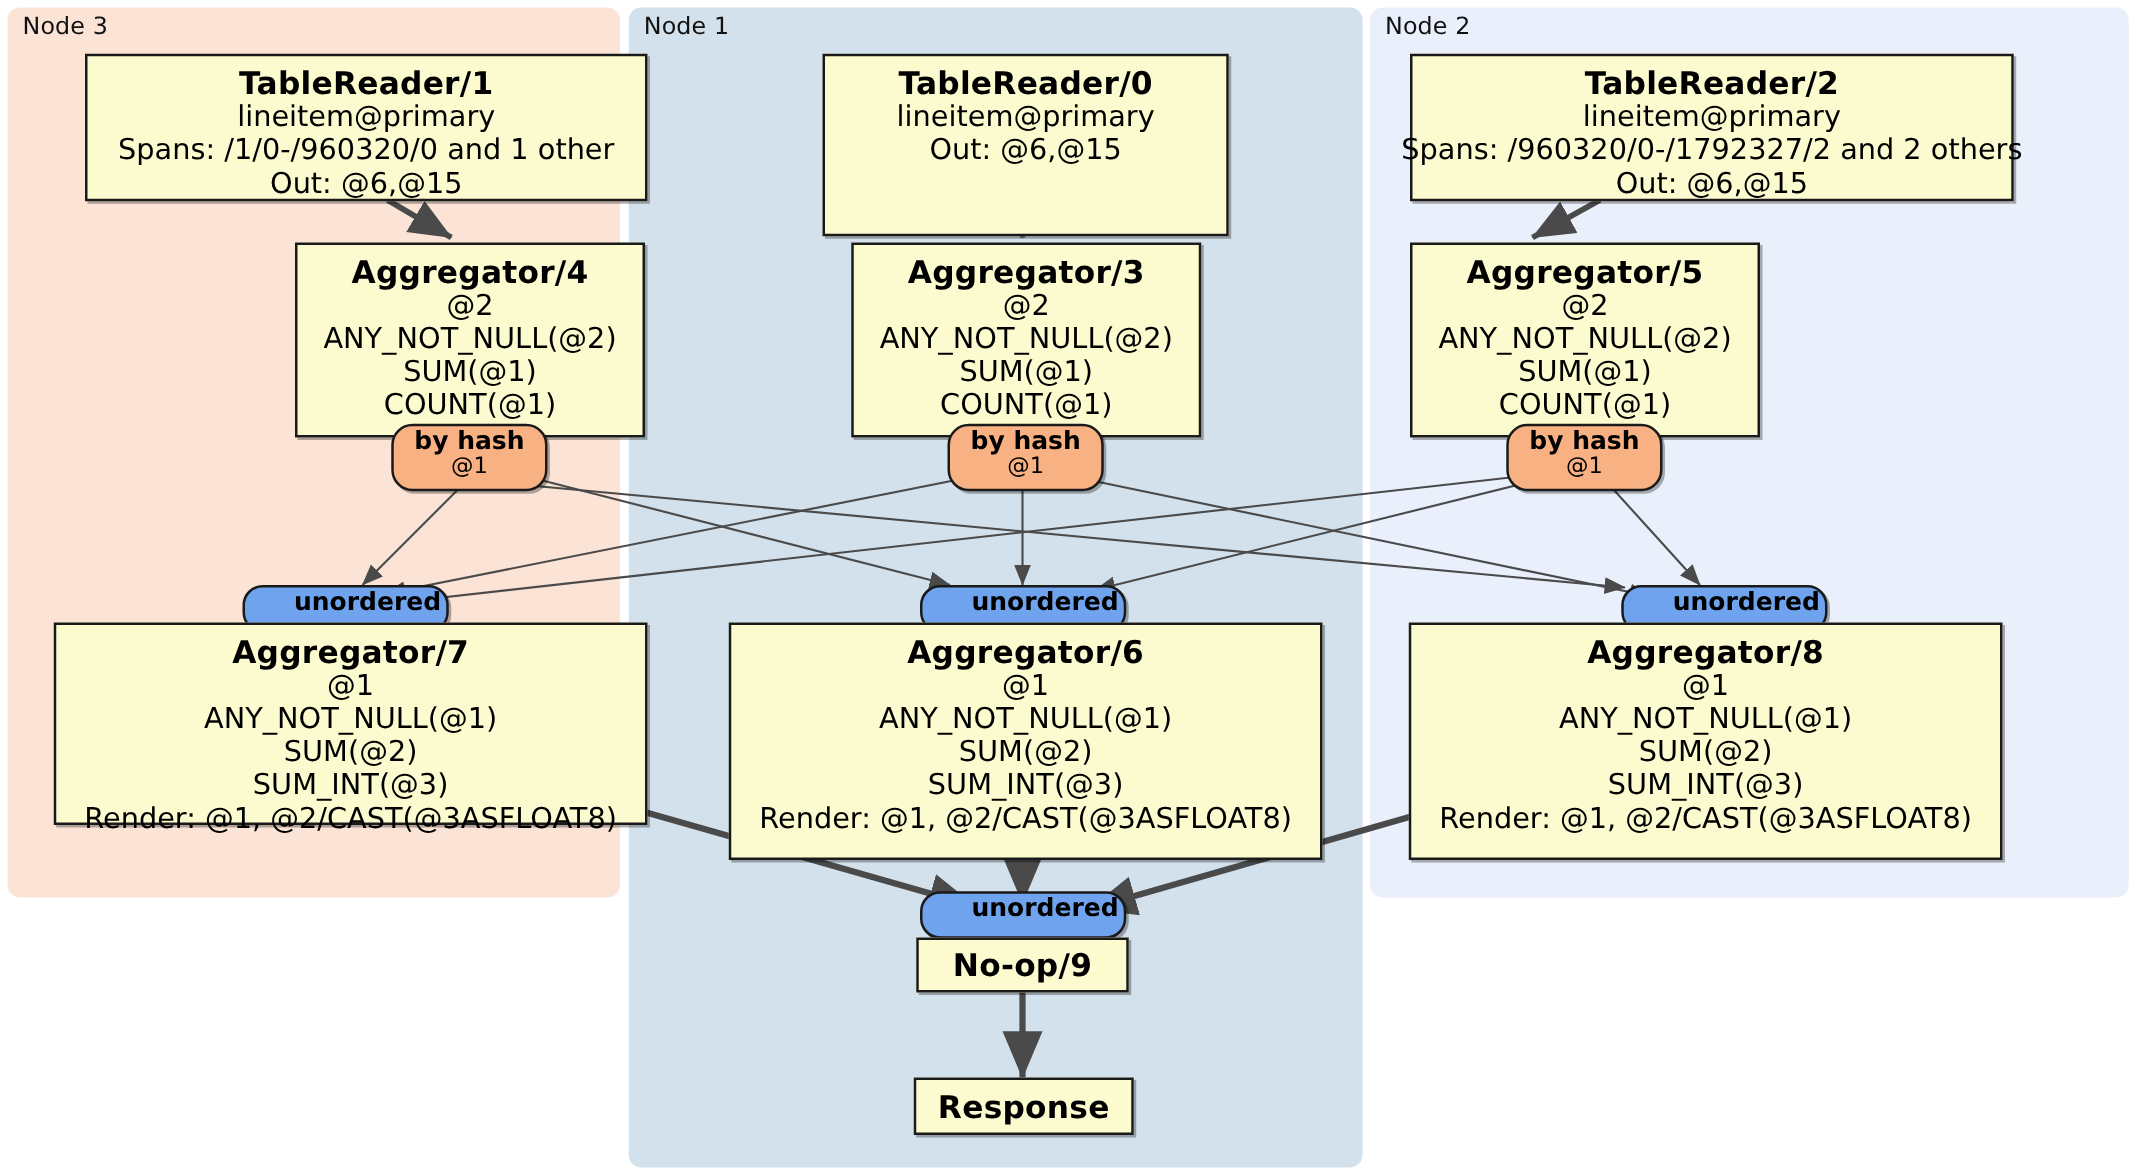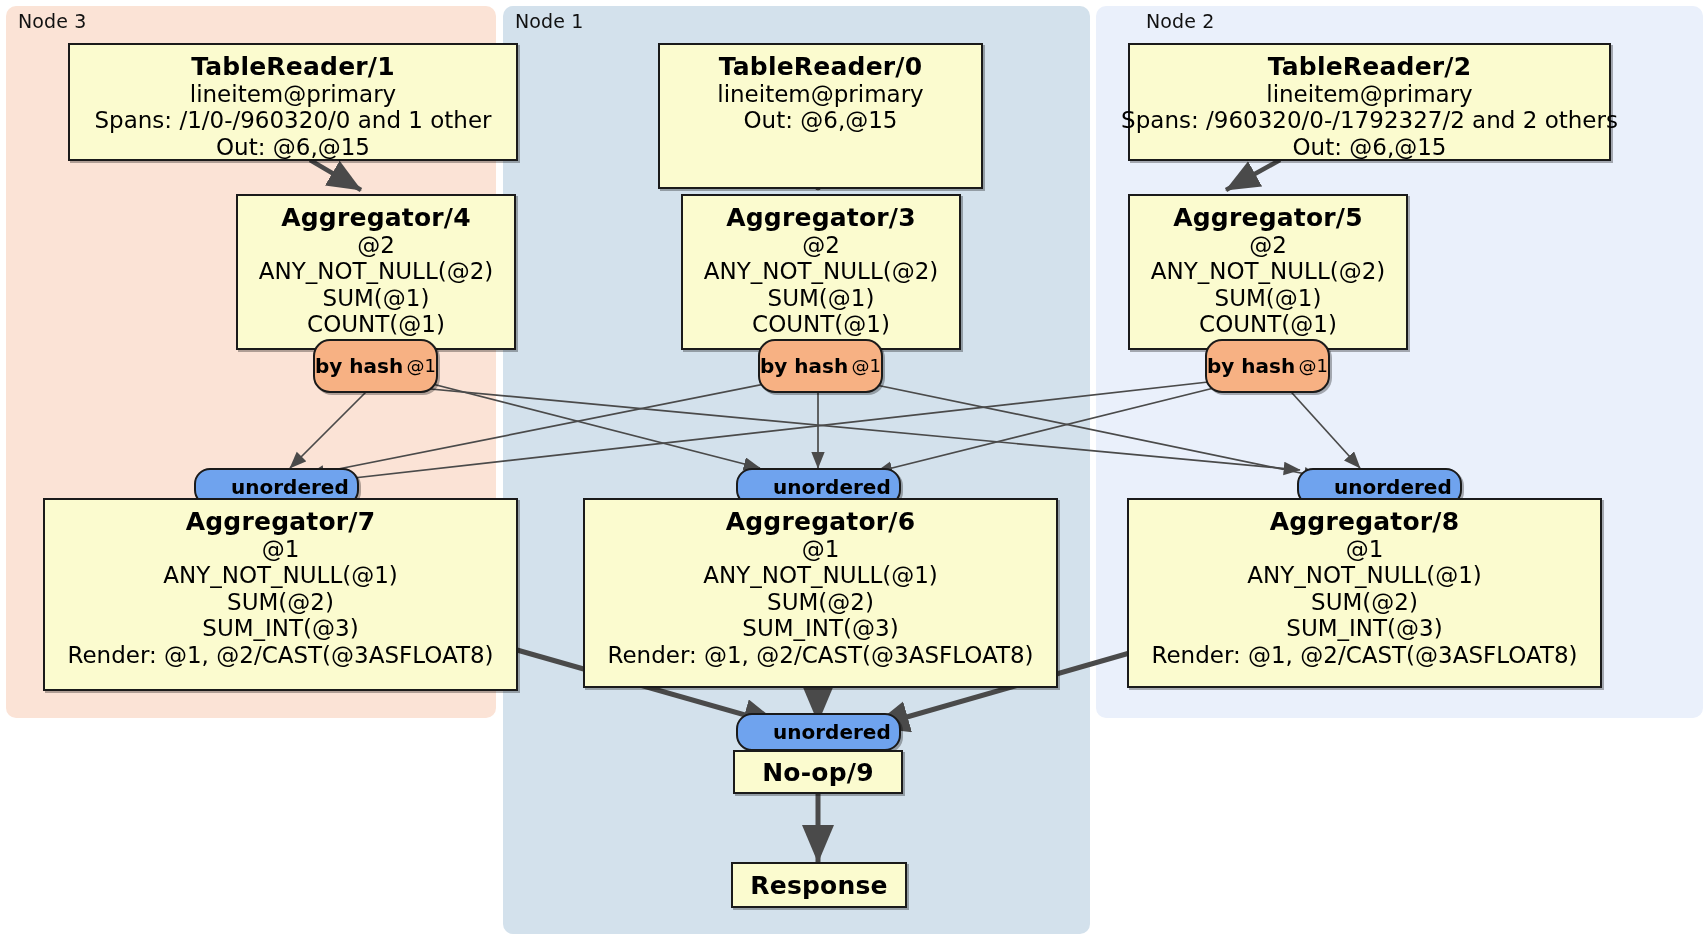--- a/index.html
+++ b/index.html
@@ -27,41 +27,41 @@
   .box .line{font-size:23px;line-height:1.15;white-space:nowrap;}
 
   
   .box.compact{justify-content:center;padding-top:0;text-align:center;}
   .box.compact .title{font-size:25px;}
 
   
   .pill{
     position:absolute;box-sizing:border-box;
     border:2.2px solid #1a1a1a;border-radius:15px;
-    display:flex;flex-direction:row;justify-content:space-between;align-items:center;
+    display:flex;flex-direction:column;justify-content:flex-start;align-items:center;
     color:#000;text-align:center;
     box-shadow:2px 2px 0 rgba(0,0,0,0.30);
   }
   .pill.hash{background:#f7b183;border-radius:17px;}
   .pill.router{background:#6fa3ee;border-radius:16px;padding-left:35px;}
   .pill .plabel{font-weight:bold;font-size:20px;line-height:1.1;}
   .pill .psub{font-size:18px;line-height:1.1;}
 </style>
 </head>
 <body>
 
 <div id="stage">
 
   <div class="panel" style="left:6px;top:6px;width:490px;height:712px;background:#fbe3d6;"></div>
   <div class="panel" style="left:503px;top:6px;width:587px;height:928px;background:#d3e1ec;"></div>
   <div class="panel" style="left:1096px;top:6px;width:607px;height:712px;background:#eaf0fb;"></div>
 
   <div class="panel-label" style="left:18px;top:10px;">Node 3</div>
   <div class="panel-label" style="left:515px;top:10px;">Node 1</div>
-  <div class="panel-label" style="left:1108px;top:10px;margin-left:38px;">Node 2</div>
+  <div class="panel-label" style="left:1108px;top:10px;">Node 2</div>
 
   <svg id="edges" viewBox="0 0 1708 940" xmlns="http://www.w3.org/2000/svg">
     <defs>
       <marker id="ah" markerWidth="9" markerHeight="9" refX="7.4" refY="3.2" orient="auto" markerUnits="strokeWidth">
         <path d="M0,0 L7.6,3.2 L0,6.4 z" fill="#4a4a4a"></path>
       </marker>
       <marker id="ahT" markerWidth="7" markerHeight="7" refX="5.6" refY="2.6" orient="auto" markerUnits="strokeWidth">
         <path d="M0,0 L6,2.6 L0,5.2 z" fill="#4a4a4a"></path>
       </marker>
       <marker id="ahThin" markerWidth="12" markerHeight="12" refX="9.6" refY="4" orient="auto" markerUnits="strokeWidth">
@@ -155,21 +155,21 @@
   <div class="pill router" style="left:194px;top:468px;width:165px;height:38px;">
     <div class="plabel">unordered</div>
   </div>
   <div class="pill router" style="left:736px;top:468px;width:165px;height:38px;">
     <div class="plabel">unordered</div>
   </div>
   <div class="pill router" style="left:1297px;top:468px;width:165px;height:38px;">
     <div class="plabel">unordered</div>
   </div>
 
-  <div class="box" style="left:43px;top:498px;width:475px;height:193px;">
+  <div class="box" style="left:43px;top:498px;width:475px;height:162px;">
     <div class="title">Aggregator/7</div>
     <div class="line">@1</div>
     <div class="line">ANY_NOT_NULL(@1)</div>
     <div class="line">SUM(@2)</div>
     <div class="line">SUM_INT(@3)</div>
     <div class="line">Render: @1, @2/CAST(@3ASFLOAT8)</div>
   </div>
 
   <div class="box" style="left:583px;top:498px;width:475px;height:190px;">
     <div class="title">Aggregator/6</div>

